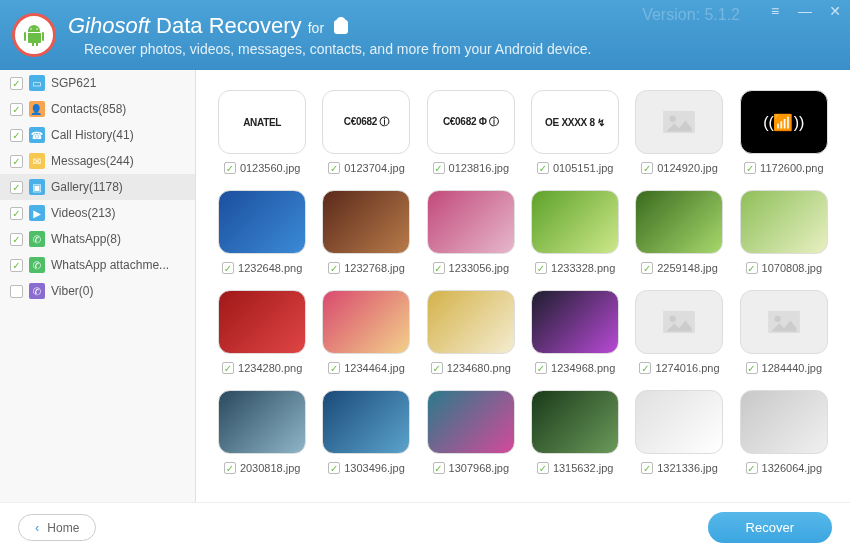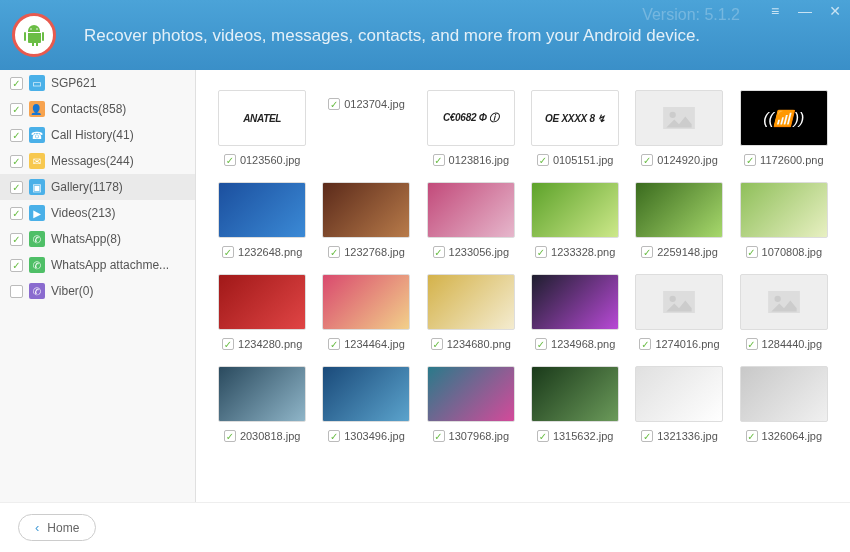--- a/index.html
+++ b/index.html
@@ -7,38 +7,38 @@
     
     .header { height: 70px; background: linear-gradient(to bottom, #4ba3d8, #3a8fc8); display: flex; align-items: center; padding: 0 12px; position: relative; }
     .logo-badge { width: 44px; height: 44px; border-radius: 50%; background: #fff; border: 3px solid #e85a4f; display: flex; align-items: center; justify-content: center; margin-right: 12px; }
     .logo-badge svg { width: 24px; height: 24px; }
     .header-text { color: #fff; }
     .header-title { font-size: 22px; font-weight: 300; font-style: italic; }
     .header-title .bold { font-weight: 400; font-style: normal; }
     .header-title .for { font-size: 14px; opacity: 0.9; font-style: normal; }
     .android-mini { display: inline-block; width: 14px; height: 14px; background: #fff; border-radius: 3px; vertical-align: middle; margin-left: 4px; position: relative; }
     .android-mini::before { content: ""; position: absolute; top: -3px; left: 2px; width: 10px; height: 5px; background: #fff; border-radius: 5px 5px 0 0; }
-    .header-subtitle { font-size: 17px; opacity: 0.85; margin-top: 2px; padding-left: 16px; }
+    .header-subtitle { font-size: 14px; opacity: 0.85; margin-top: 2px; padding-left: 16px; }
     .version { position: absolute; top: 6px; right: 110px; color: rgba(255,255,255,0.25); font-size: 16px; }
     .window-controls { position: absolute; top: 0; right: 0; display: flex; }
     .win-btn { width: 30px; height: 22px; display: flex; align-items: center; justify-content: center; color: rgba(255,255,255,0.7); font-size: 14px; cursor: pointer; }
     
     .body { flex: 1; display: flex; overflow: hidden; }
     .sidebar { width: 196px; background: #f8f8f8; border-right: 1px solid #e0e0e0; overflow-y: auto; }
     .sidebar-item { display: flex; align-items: center; padding: 5px 10px; font-size: 12px; color: #555; cursor: pointer; gap: 6px; }
     .sidebar-item.selected { background: #eaeaea; }
     .chk { width: 13px; height: 13px; border: 1px solid #bbb; border-radius: 2px; background: #fff; flex-shrink: 0; display: flex; align-items: center; justify-content: center; font-size: 10px; color: #6abd45; }
     .chk.unchecked { color: transparent; }
     .cat-icon { width: 16px; height: 16px; border-radius: 2px; flex-shrink: 0; display: flex; align-items: center; justify-content: center; font-size: 10px; color: #fff; }
     .sidebar-label { white-space: nowrap; overflow: hidden; text-overflow: ellipsis; flex: 1; }
     
     .content { flex: 1; padding: 20px 20px 10px 20px; overflow-y: auto; }
     .grid { display: grid; grid-template-columns: repeat(6, 1fr); gap: 16px 12px; }
     .thumb-item { display: flex; flex-direction: column; align-items: center; }
-    .thumb { width: 88px; height: 56px; border: 1px solid #ddd; border-radius: 2px; display: flex; align-items: center; justify-content: center; overflow: hidden; position: relative; font-style: italic; }
+    .thumb { width: 88px; height: 64px; border: 1px solid #ddd; border-radius: 12px; display: flex; align-items: center; justify-content: center; overflow: hidden; position: relative; }
     .thumb.placeholder { background: #eee; }
     .thumb.placeholder svg { width: 38px; height: 30px; fill: #ccc; }
     .thumb.dark { background: #000; color: #fff; }
     .thumb.label-only { background: #fff; font-size: 10px; font-weight: bold; color: #222; letter-spacing: -0.3px; text-align: center; }
     .thumb-caption { display: flex; align-items: center; gap: 4px; margin-top: 8px; font-size: 11px; color: #555; }
     .thumb-caption .chk { width: 12px; height: 12px; }
     
     .footer { height: 50px; border-top: 1px solid #eee; display: flex; align-items: center; justify-content: space-between; padding: 0 18px; }
     .home-btn { display: flex; align-items: center; gap: 8px; padding: 5px 16px; border: 1px solid #ccc; border-radius: 14px; font-size: 12px; color: #666; background: #fff; cursor: pointer; }
     .home-btn .chev { color: #4a9fd8; font-size: 13px; }
@@ -49,20 +49,26 @@
 
 <div class="header">
   <div class="logo-badge">
     <svg viewBox="0 0 24 24">
         <path fill="#6abd45" d="M6 8a6 6 0 0112 0v1H6V8zm-1 2h14v9a1 1 0 01-1 1h-2v3h-2v-3h-2v3h-2v-3H7a1 1 0 01-1-1v-9zM4 10v7a1 1 0 11-2 0v-7a1 1 0 112 0zm18 0v7a1 1 0 11-2 0v-7a1 1 0 112 0z"></path>
         <circle cx="9" cy="6" r="0.8" fill="#fff"></circle>
         <circle cx="15" cy="6" r="0.8" fill="#fff"></circle>
       </svg>
   </div>
   <div class="header-text">
+    <div class="header-title">
+      <span>Gihosoft</span>
+      <span class="bold">Data Recovery</span>
+      <span class="for">for</span>
+      <span class="android-mini"></span>
+    </div>
     <div class="header-subtitle">Recover photos, videos, messages, contacts, and more from your Android device.</div>
   </div>
   <div class="version">Version: 5.1.2</div>
   <div class="window-controls">
     <div class="win-btn">≡</div>
     <div class="win-btn">—</div>
     <div class="win-btn">✕</div>
   </div>
 </div>
 
@@ -117,20 +123,21 @@
   <div class="content">
     <div class="grid" id="grid">
         <div class="thumb-item">
           <div class="thumb label-only">ANATEL</div>
           <div class="thumb-caption">
             <div class="chk">✓</div>
             <span>0123560.jpg</span>
           </div>
         </div>
         <div class="thumb-item">
+          <div class="thumb label-only">C€0682 ⓘ</div>
           <div class="thumb-caption">
             <div class="chk">✓</div>
             <span>0123704.jpg</span>
           </div>
         </div>
         <div class="thumb-item">
           <div class="thumb label-only">C€0682 Φ ⓘ</div>
           <div class="thumb-caption">
             <div class="chk">✓</div>
             <span>0123816.jpg</span>
@@ -303,13 +310,14 @@
         </div>
       </div>
   </div>
 </div>
 
 <div class="footer">
   <div class="home-btn">
     <span class="chev">‹</span>
     <span>Home</span>
   </div>
+  <button class="recover-btn">Recover</button>
 </div>
 
 </body></html>

